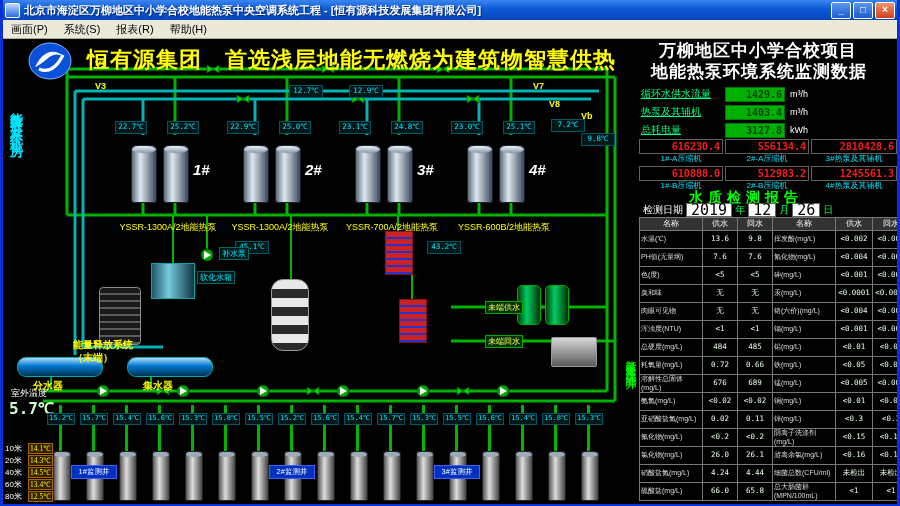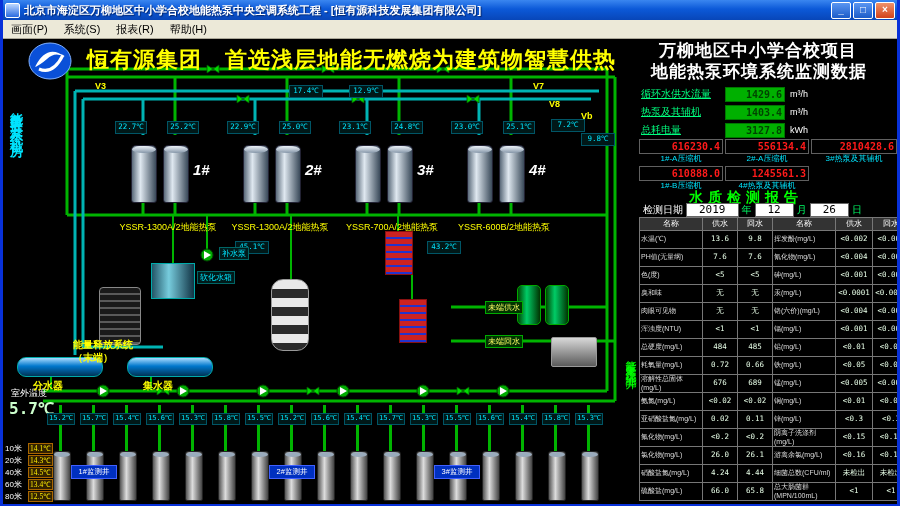--- a/index.html
+++ b/index.html
@@ -31,21 +31,21 @@
       padding:1px 2px;border:1px solid #007700;font-family:"DejaVu Sans Mono",monospace;}
   .munit{color:#fff;font-size:9px;margin-left:5px;}
   .egrid{display:grid;grid-template-columns:84px 84px 86px;gap:2px;}
   .ebox{text-align:center;}
   .eval{background:#000;border:1px solid #606060;color:#ff1a1a;font-family:"DejaVu Sans Mono",monospace;
       font-size:10px;font-weight:bold;text-align:right;padding:0 2px;height:13px;line-height:13px;}
   .elab{color:#00e5ff;font-size:8px;line-height:10px;white-space:nowrap;}
   .report-title{color:#00ff00;font-size:14px;font-weight:bold;letter-spacing:5px;white-space:nowrap;}
   .drow{display:flex;align-items:center;gap:3px;color:#00ff66;font-size:10px;}
   .drow .dl{color:#fff;}
-  .dbox{background:#fff;color:#000;border:1px solid #666;font-size:11px;padding:0 12px;height:12px;
+  .dbox{background:#fff;color:#000;border:1px solid #666;font-size:15px;padding:0 4px;height:12px;
       line-height:12px;font-family:"DejaVu Sans Mono",monospace;}
   table.wq{border-collapse:collapse;width:258px;table-layout:fixed;background:#000;}
   .wq th,.wq td{border:1px solid #777;color:#ddd;font-size:7px;line-height:1.15;padding:0 1px;
       overflow:hidden;height:17px;}
   .wq th{color:#fff;background:#333;font-weight:normal;font-size:8px;height:12px;}
   .wq td.vl{text-align:center;font-size:7.5px;color:#e8ffe8;font-family:"DejaVu Sans Mono",monospace;}
   .wq th:nth-child(1),.wq td:nth-child(1){width:60px;}
   .wq th:nth-child(2),.wq td:nth-child(2){width:32px;}
   .wq th:nth-child(3),.wq td:nth-child(3){width:32px;}
   .wq th:nth-child(4),.wq td:nth-child(4){width:60px;}
@@ -259,20 +259,24 @@
         </div>
         <div class="ebox">
           <div class="eval">2810428.6</div>
           <div class="elab">3#热泵及其辅机</div>
         </div>
         <div class="ebox">
           <div class="eval">610888.0</div>
           <div class="elab">1#-B压缩机</div>
         </div>
         <div class="ebox">
+          <div class="eval">512983.2</div>
+          <div class="elab">2#-B压缩机</div>
+        </div>
+        <div class="ebox">
           <div class="eval">1245561.3</div>
           <div class="elab">4#热泵及其辅机</div>
         </div>
       </div>
       <div style="position: absolute; left: 636px; top: 178px; width: 258px;">
         <table class="wq">
           <tbody>
             <tr>
               <th>名称</th>
               <th>供水</th>
@@ -537,21 +541,21 @@
         <div class="depth-temp">14.5℃</div>
       </div>
       <div class="depth-row" style="position: absolute; left: 2px; top: 440px; width: 48px; height: 11px;">
         <div class="depth-name">60米</div>
         <div class="depth-temp">13.4℃</div>
       </div>
       <div class="depth-row" style="position: absolute; left: 2px; top: 452px; width: 48px; height: 11px;">
         <div class="depth-name">80米</div>
         <div class="depth-temp">12.5℃</div>
       </div>
-      <div class="ctemp" style="position: absolute; left: 286px; top: 46px; width: 32px; height: 11px;">17.4℃</div>
+      <div class="ctemp" style="position: absolute; left: 286px; top: 46px; width: 32px; height: 11px;">12.7℃</div>
       <div class="ctemp" style="position: absolute; left: 346px; top: 46px; width: 32px; height: 11px;">12.9℃</div>
       <div class="ctemp" style="position: absolute; left: 548px; top: 80px; width: 32px; height: 11px;">7.2℃</div>
       <div class="ctemp" style="position: absolute; left: 578px; top: 94px; width: 32px; height: 11px;">9.8℃</div>
       <div class="ctemp" style="position: absolute; left: 232px; top: 202px; width: 32px; height: 11px;">45.1℃</div>
       <div class="ctemp" style="position: absolute; left: 424px; top: 202px; width: 32px; height: 11px;">43.2℃</div>
       <div class="vlabel" style="position: absolute; left: 92px; top: 20px; width: 18px; height: 10px;">V1</div>
       <div class="vlabel" style="position: absolute; left: 92px; top: 42px; width: 18px; height: 10px;">V3</div>
       <div class="vlabel" style="position: absolute; left: 530px; top: 20px; width: 18px; height: 10px;">V5</div>
       <div class="vlabel" style="position: absolute; left: 530px; top: 42px; width: 18px; height: 10px;">V7</div>
       <div class="vlabel" style="position: absolute; left: 546px; top: 60px; width: 18px; height: 10px;">V8</div>

